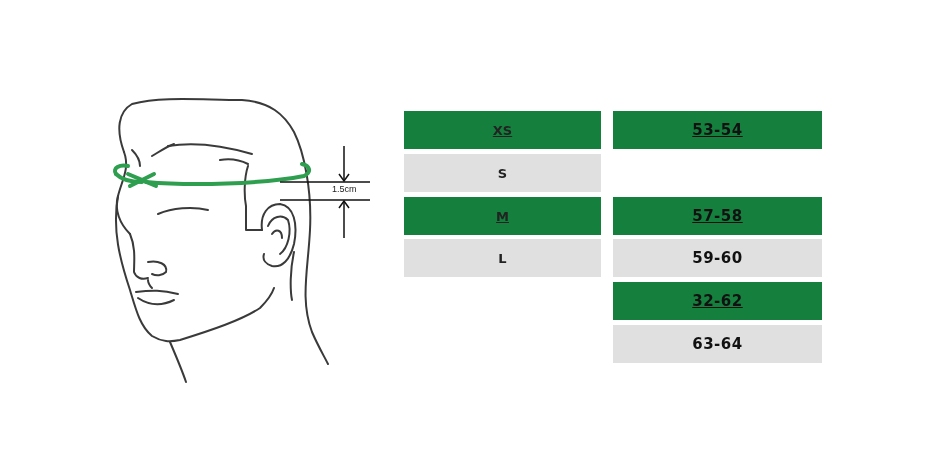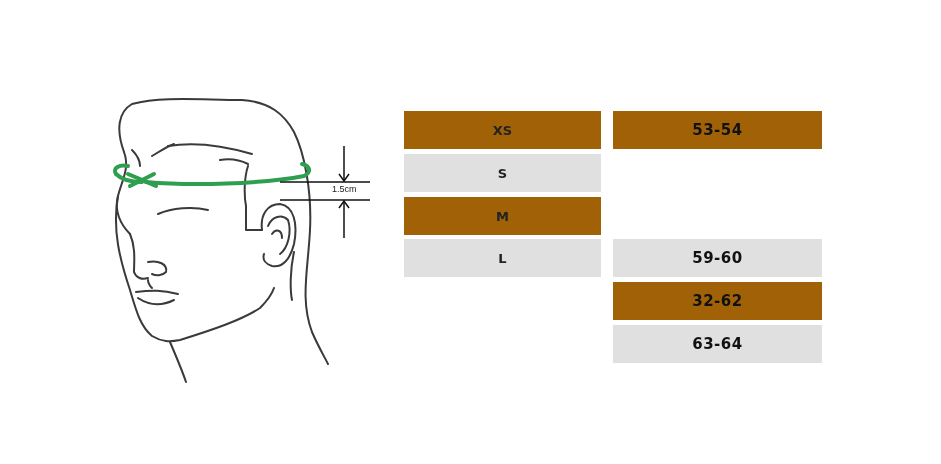--- a/index.html
+++ b/index.html
@@ -4,21 +4,21 @@
 <style>
   html, body { margin:0; padding:0; }
   body { width:941px; height:464px; background:#ffffff; position:relative; overflow:hidden;
          font-family:"DejaVu Sans", sans-serif; }
   .illus { position:absolute; left:12px; top:0; width:400px; height:464px; }
   .table { position:absolute; left:404px; top:111px; }
   .row { position:absolute; left:0; height:38px; width:418px; }
   .cell { position:absolute; top:0; height:38px; display:flex; align-items:center; justify-content:center; }
   .cell.size { left:0; width:197px; font-size:13px; font-weight:bold; color:#222; }
   .cell.range { left:209px; width:209px; font-size:15px; font-weight:bold; color:#111; letter-spacing:0.5px;text-align:center; }
-  .light { background:#a16207; }
+  .light { background:#15803d;text-decoration:underline; }
   .dark { background:#e0e0e0; }
   .label-15 { position:absolute; left:320px; top:184px; font-size:9px; color:#222; font-family:"Liberation Sans", sans-serif; }
 </style>
 </head>
 <body>
 
 <div class="illus">
   <svg width="400" height="464" viewBox="0 0 400 464">
     <g fill="none" stroke="#3a3a3a" stroke-width="2" stroke-linecap="round" stroke-linejoin="round">
 
@@ -76,20 +76,21 @@
 <div class="table">
   <div class="row" style="top:0px">
     <div class="cell size light">XS</div>
     <div class="cell range light">53-54</div>
   </div>
   <div class="row" style="top:43px">
     <div class="cell size dark">S</div>
   </div>
   <div class="row" style="top:86px">
     <div class="cell size light">M</div>
+    <div class="cell range light">57-58</div>
   </div>
   <div class="row" style="top:128px">
     <div class="cell size dark">L</div>
     <div class="cell range dark">59-60</div>
   </div>
   <div class="row" style="top:171px">
     <div class="cell range light">32-62</div>
   </div>
   <div class="row" style="top:214px">
     <div class="cell range dark">63-64</div>

